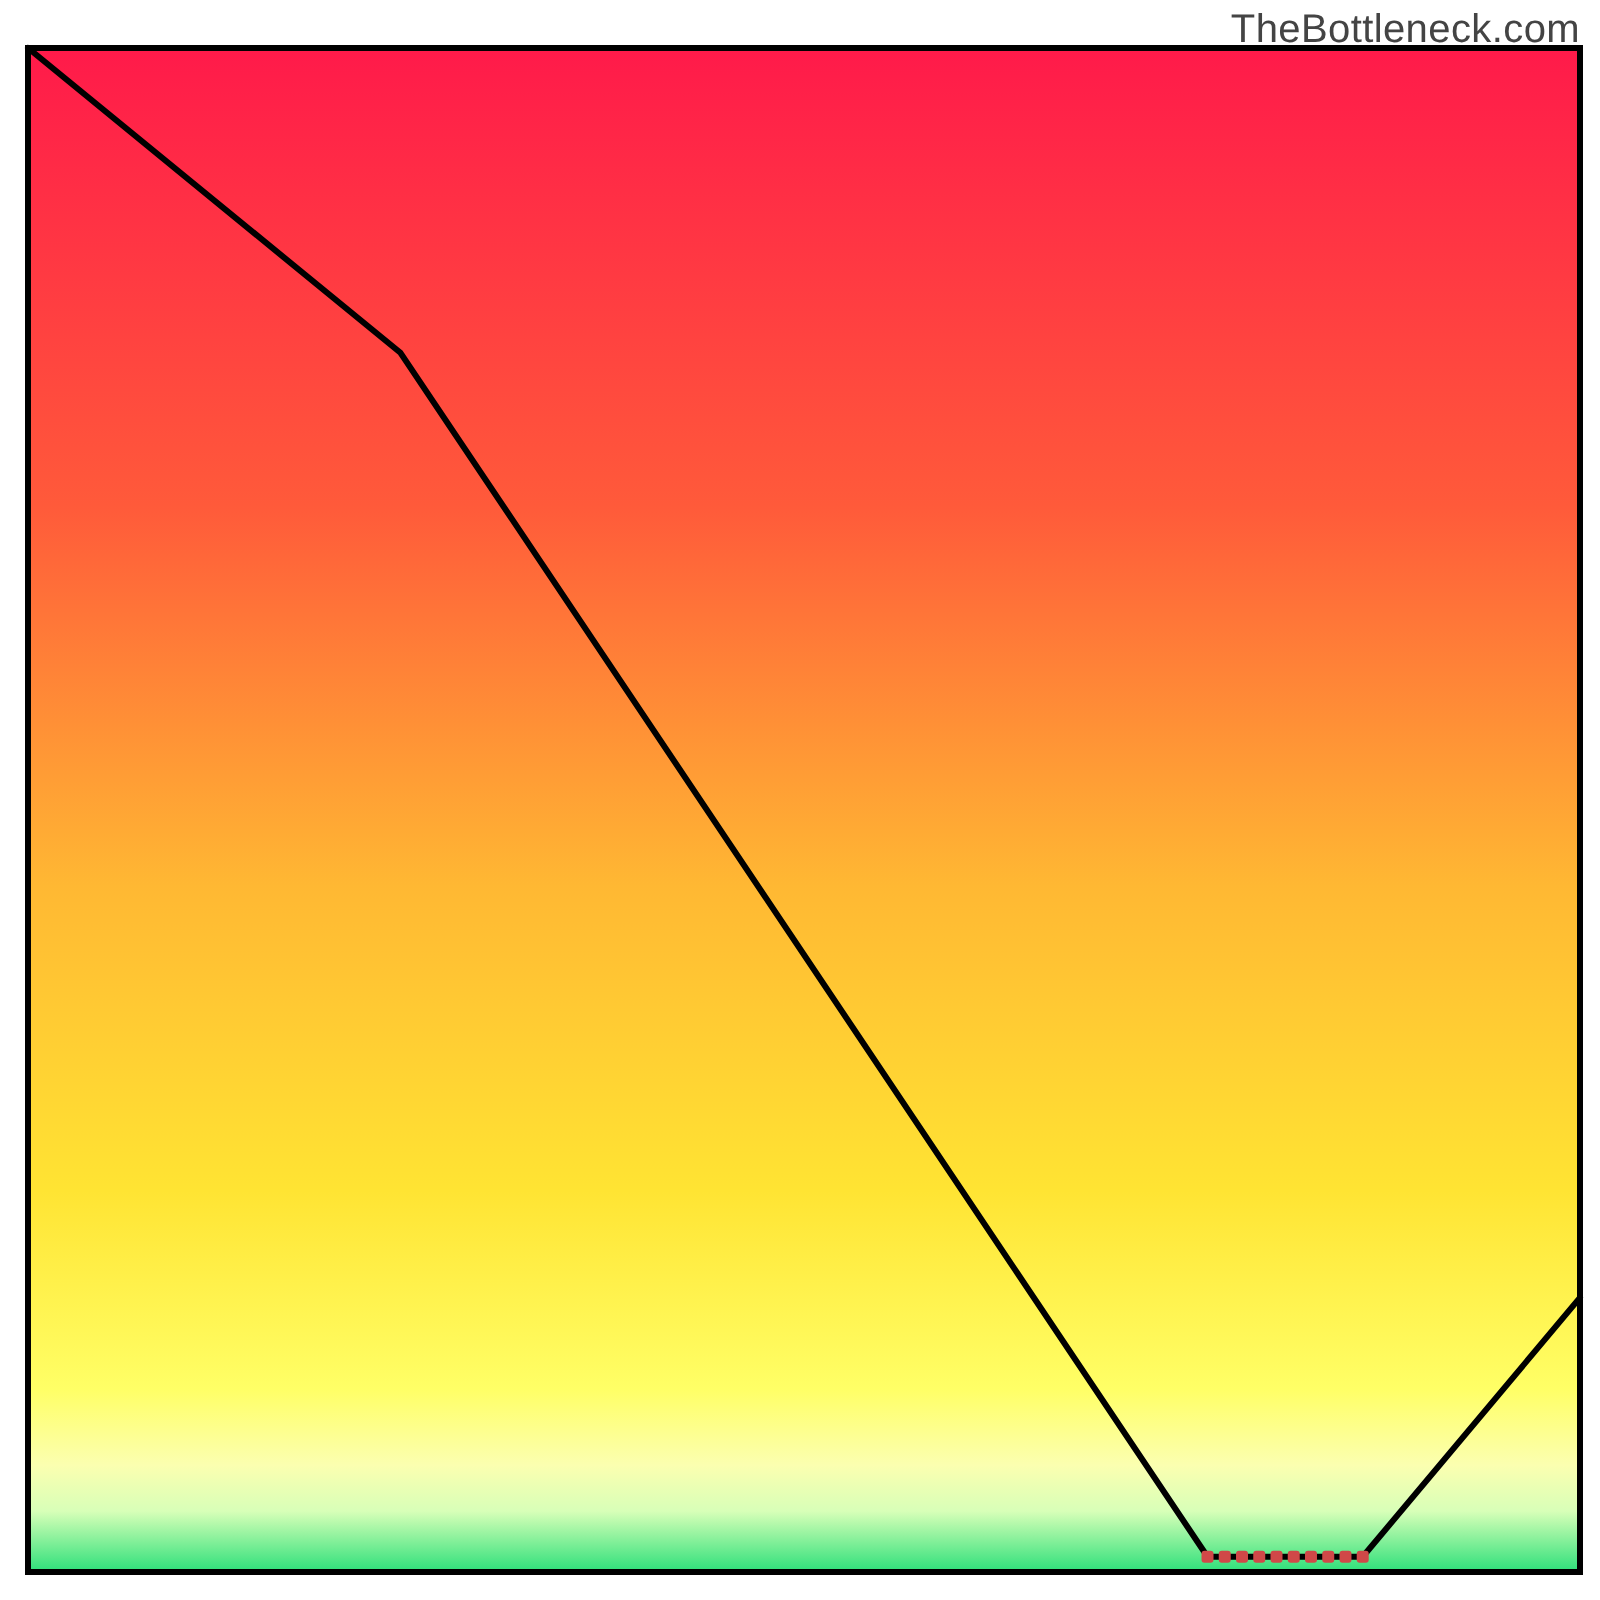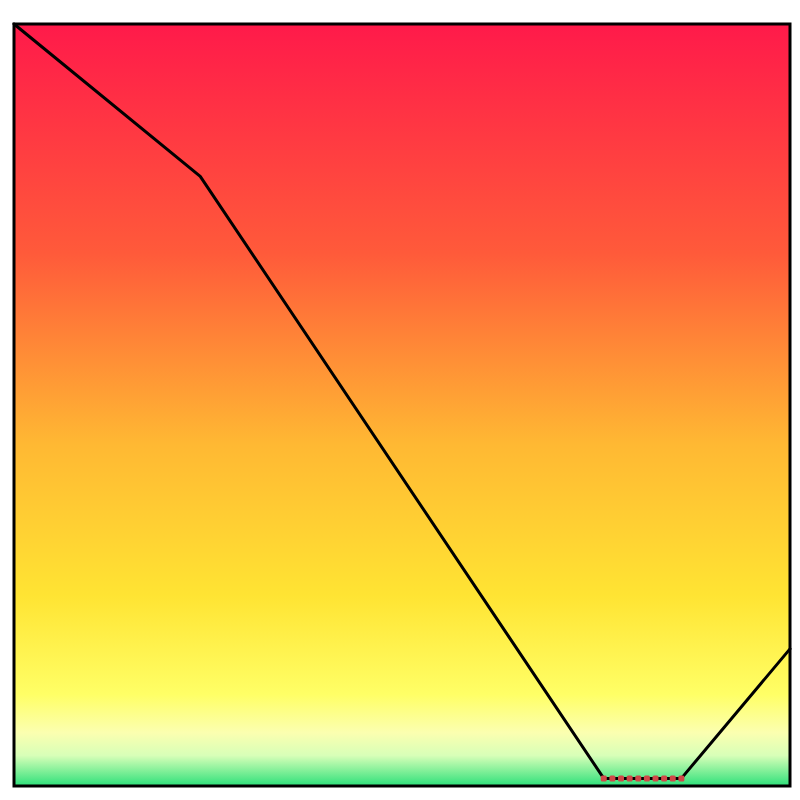--- a/index.html
+++ b/index.html
@@ -27,20 +27,21 @@
     z-index: 5;
   }
   svg {
     display: block;
   }
 </style>
 </head>
 <body>
 
 <div id="chart-container">
+  <div id="watermark">TheBottleneck.com</div>
   <svg id="chart-svg" width="800" height="800" viewBox="0 0 800 800">
       <defs>
         <linearGradient id="bg-grad" x1="0" y1="0" x2="0" y2="1">
           <stop offset="0%" stop-color="#ff1a4a"></stop>
           <stop offset="30%" stop-color="#ff5a3a"></stop>
           <stop offset="55.00000000000001%" stop-color="#ffb833"></stop>
           <stop offset="75%" stop-color="#ffe433"></stop>
           <stop offset="88%" stop-color="#ffff66"></stop>
           <stop offset="93%" stop-color="#fbffb0"></stop>
           <stop offset="96%" stop-color="#d8ffb8"></stop>

